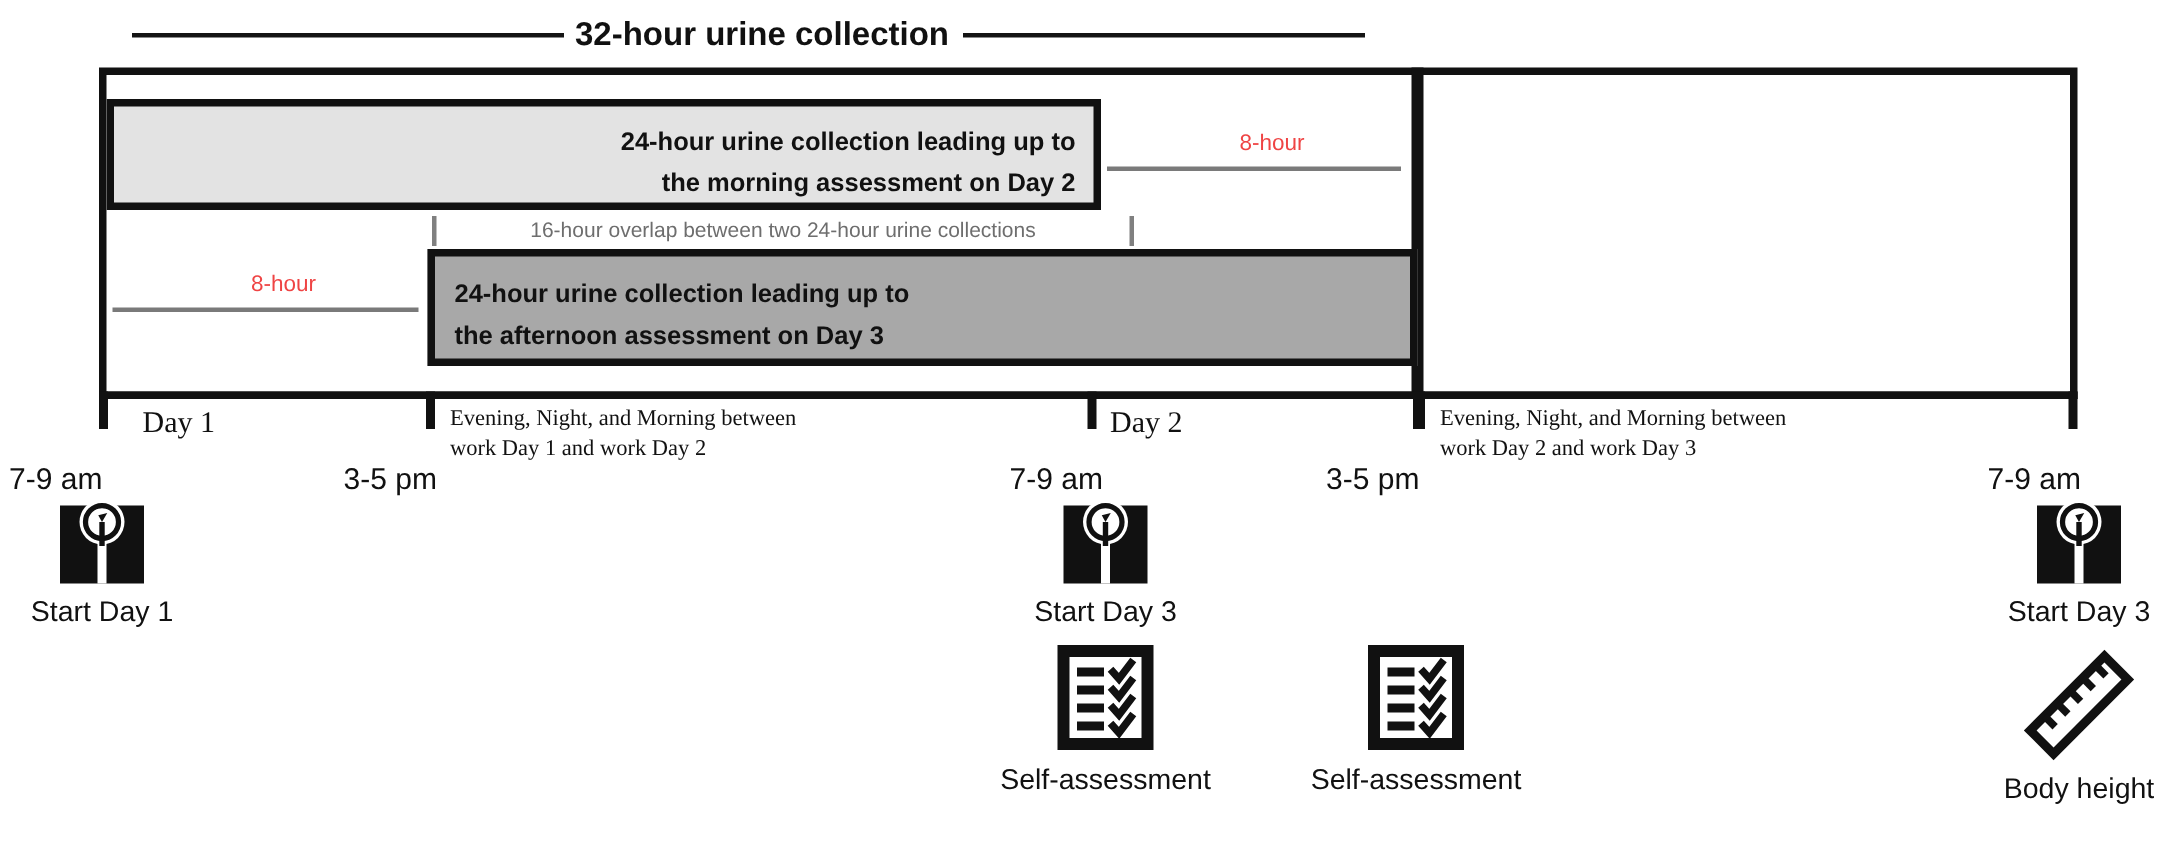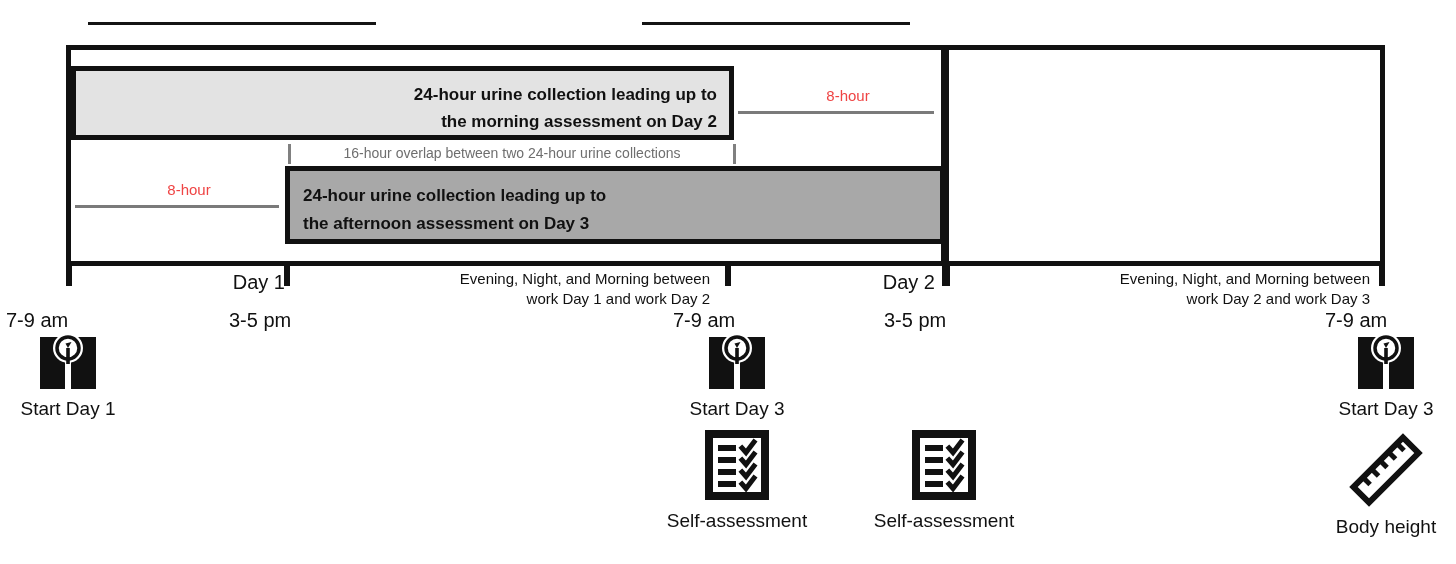--- a/index.html
+++ b/index.html
@@ -55,36 +55,36 @@
   .eight-hour-wrap{height:34px;}
   .eight-hour-text{
     position:absolute;left:12px;top:0;width:100%;
     text-align:center;font-size:15px;color:#ef4444;line-height:20px;
   }
   .eight-hour-rule{position:absolute;left:0;bottom:6px;width:100%;height:3px;background:#7a7a7a;}
   #eight-hour-right{left:738px;top:86px;width:196px;}
   #eight-hour-left{left:75px;top:180px;width:204px;}
 
   
-  #overlap-note{left:288px;top:144px;width:448px;height:20px;}
+  #overlap-note{left:288px;top:144px;width:448px;height:20px;padding-left:20px;}
   #overlap-note .cap{position:absolute;top:0;width:3px;height:20px;background:#808080;}
   #overlap-note .cap.l{left:0;}
   #overlap-note .cap.r{right:0;}
   #overlap-note .txt{
     position:absolute;left:10px;right:10px;top:0;height:20px;line-height:19px;
     text-align:center;font-size:14px;color:#6e6e6e;white-space:nowrap;
   }
 
   
   #axis-line{left:66px;top:261px;width:1319px;height:5px;background:#111111;}
   .tick{position:absolute;top:261px;width:6px;height:25px;background:#111111;}
 
   
   .seg-label{
-    position:absolute;text-align:right;color:#111;
+    position:absolute;text-align:left;color:#111;font-family:Liberation Serif, serif;
   }
   .seg-label.big{font-size:20px;font-weight:400;line-height:26px;}
   .seg-label.small{font-size:15px;font-weight:400;line-height:20px;}
 
   
   .time-label{
     position:absolute;text-align:left;font-size:20px;color:#111;
     line-height:26px;white-space:nowrap;
   }
 
@@ -94,20 +94,21 @@
     font-size:19px;color:#111;line-height:26px;white-space:nowrap;margin-top:4px;
   }
   .icon-box{display:block;margin:0 auto;}
 </style>
 </head>
 <body>
 
 <div class="stage">
 
   <div class="abs" id="header-rule-left"></div>
+  <div class="abs" id="header-title">32-hour urine collection</div>
   <div class="abs" id="header-rule-right"></div>
 
   <div class="abs" id="frame-outer"></div>
   <div class="abs" id="frame-divider"></div>
 
   <div class="abs" id="bar-morning">
     <div id="bar-morning-label">
       <div>24-hour urine collection leading up to</div>
       <div>the morning assessment on Day 2</div>
     </div>

